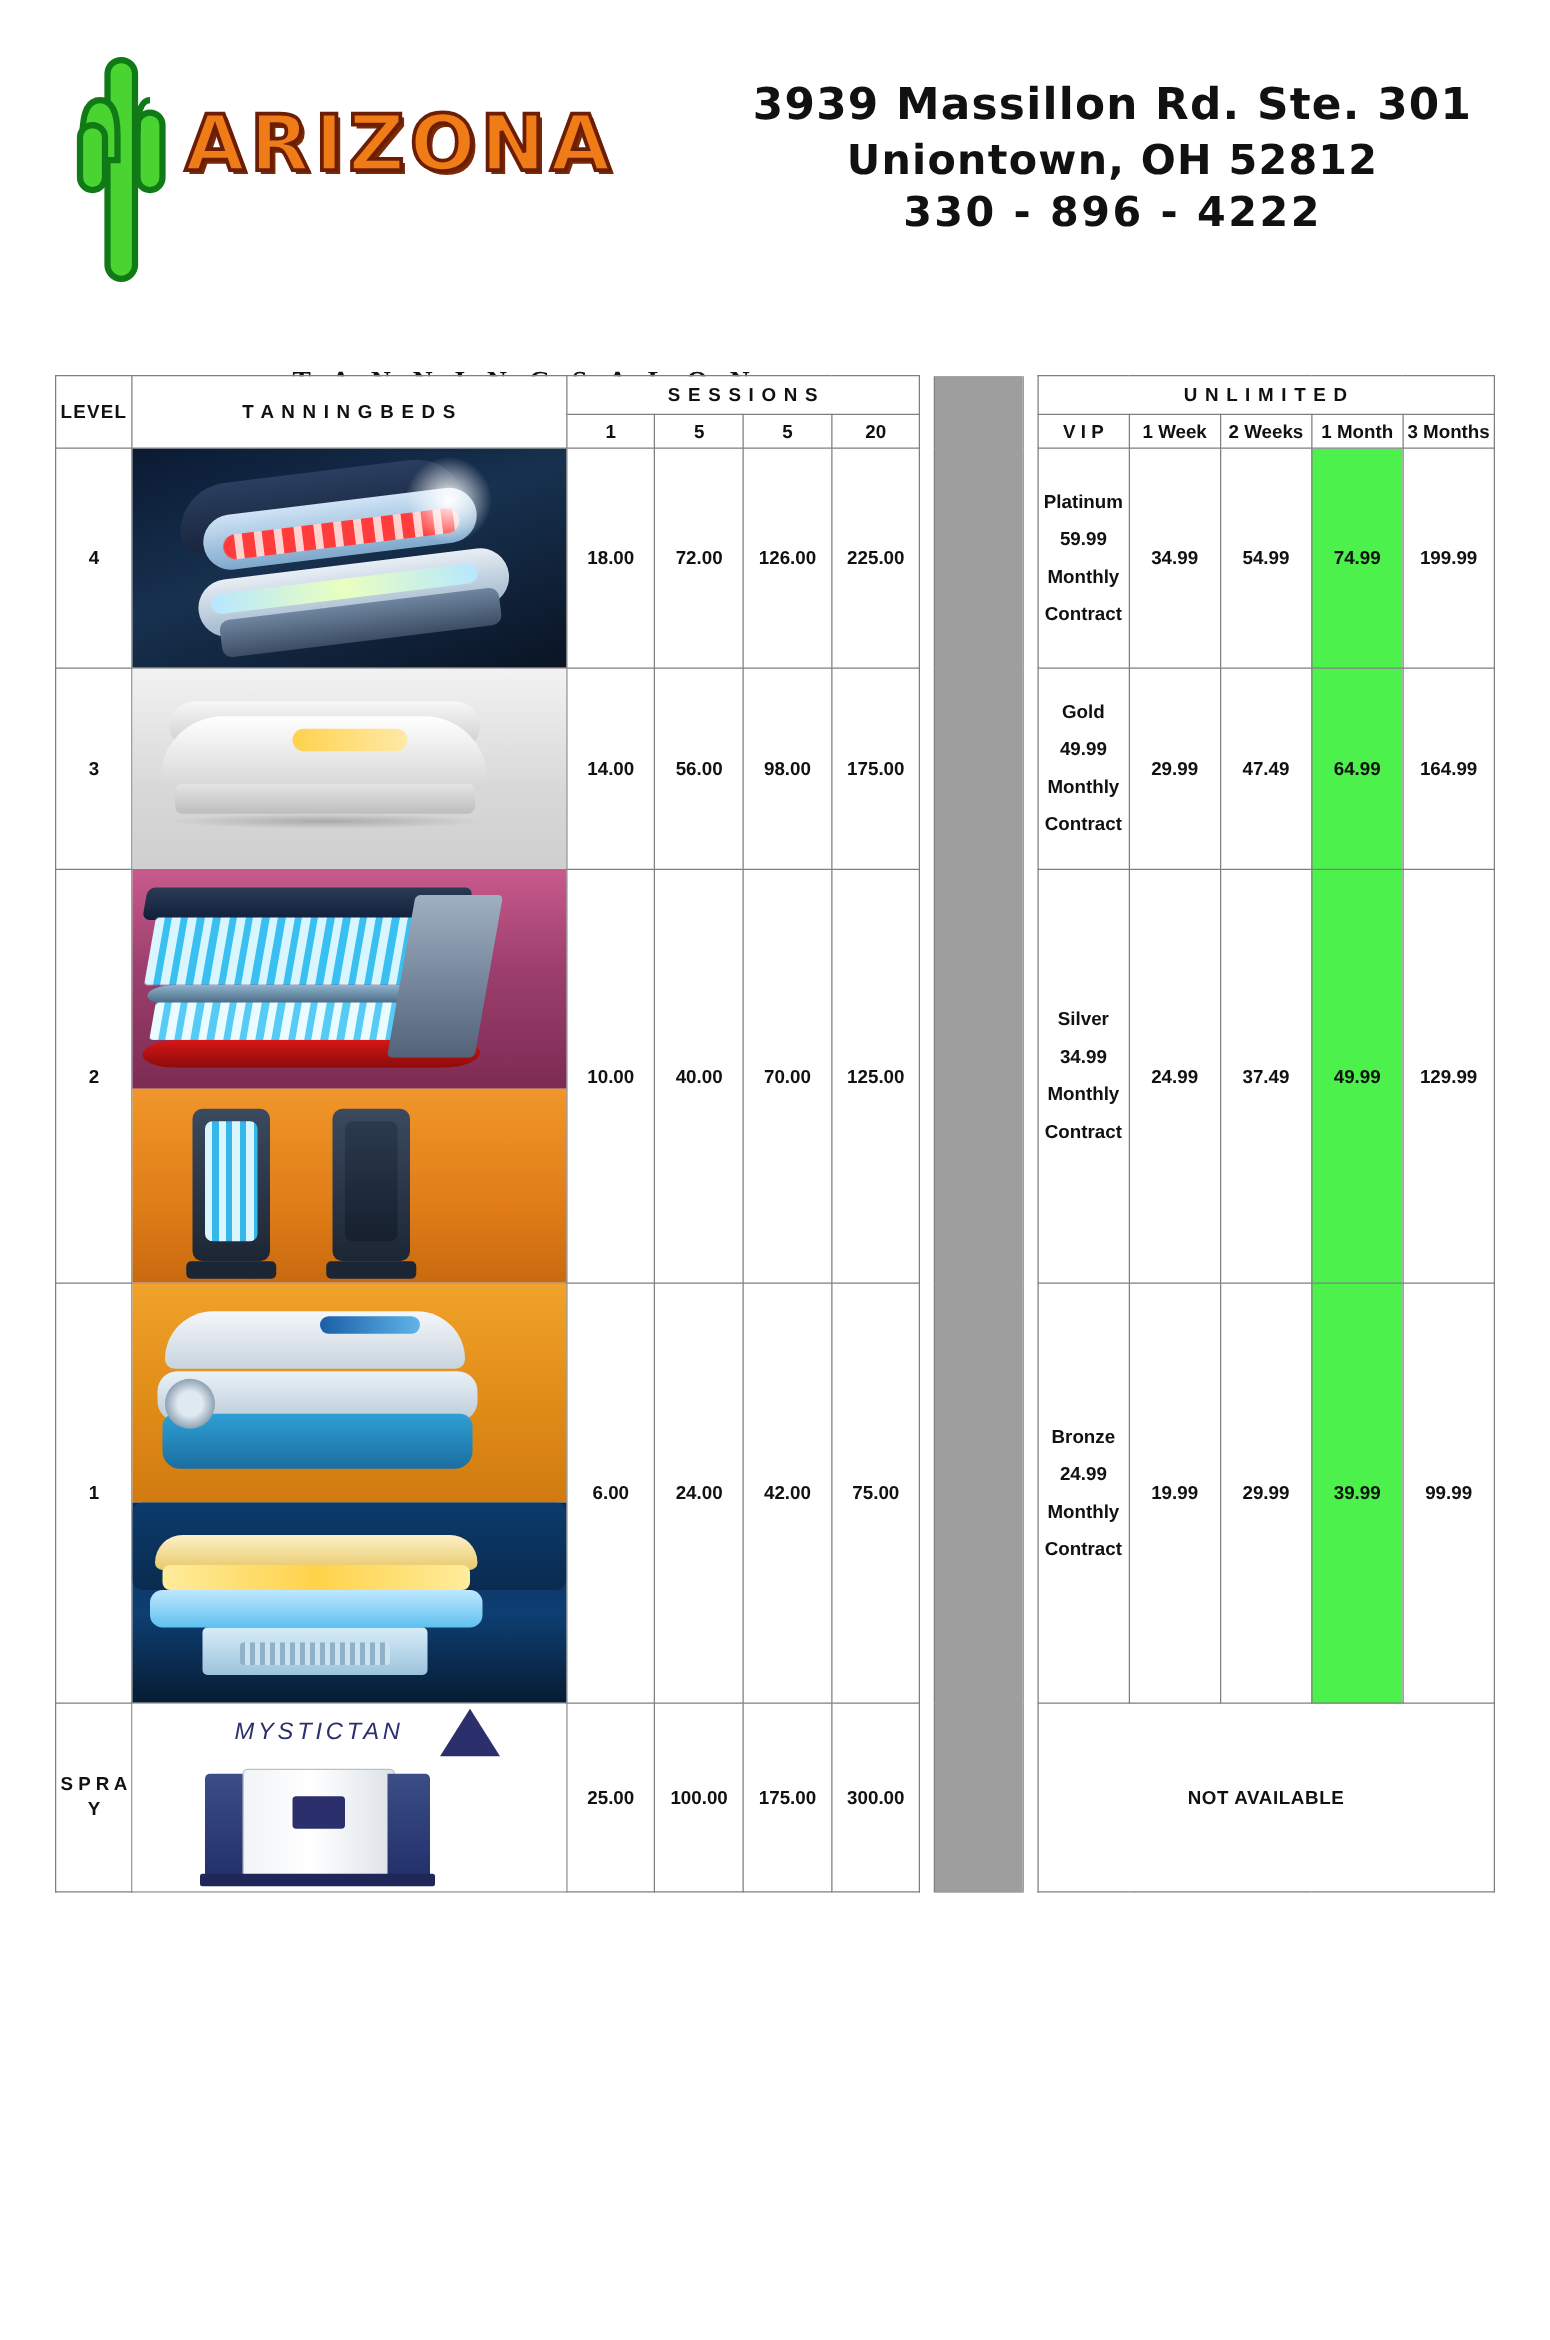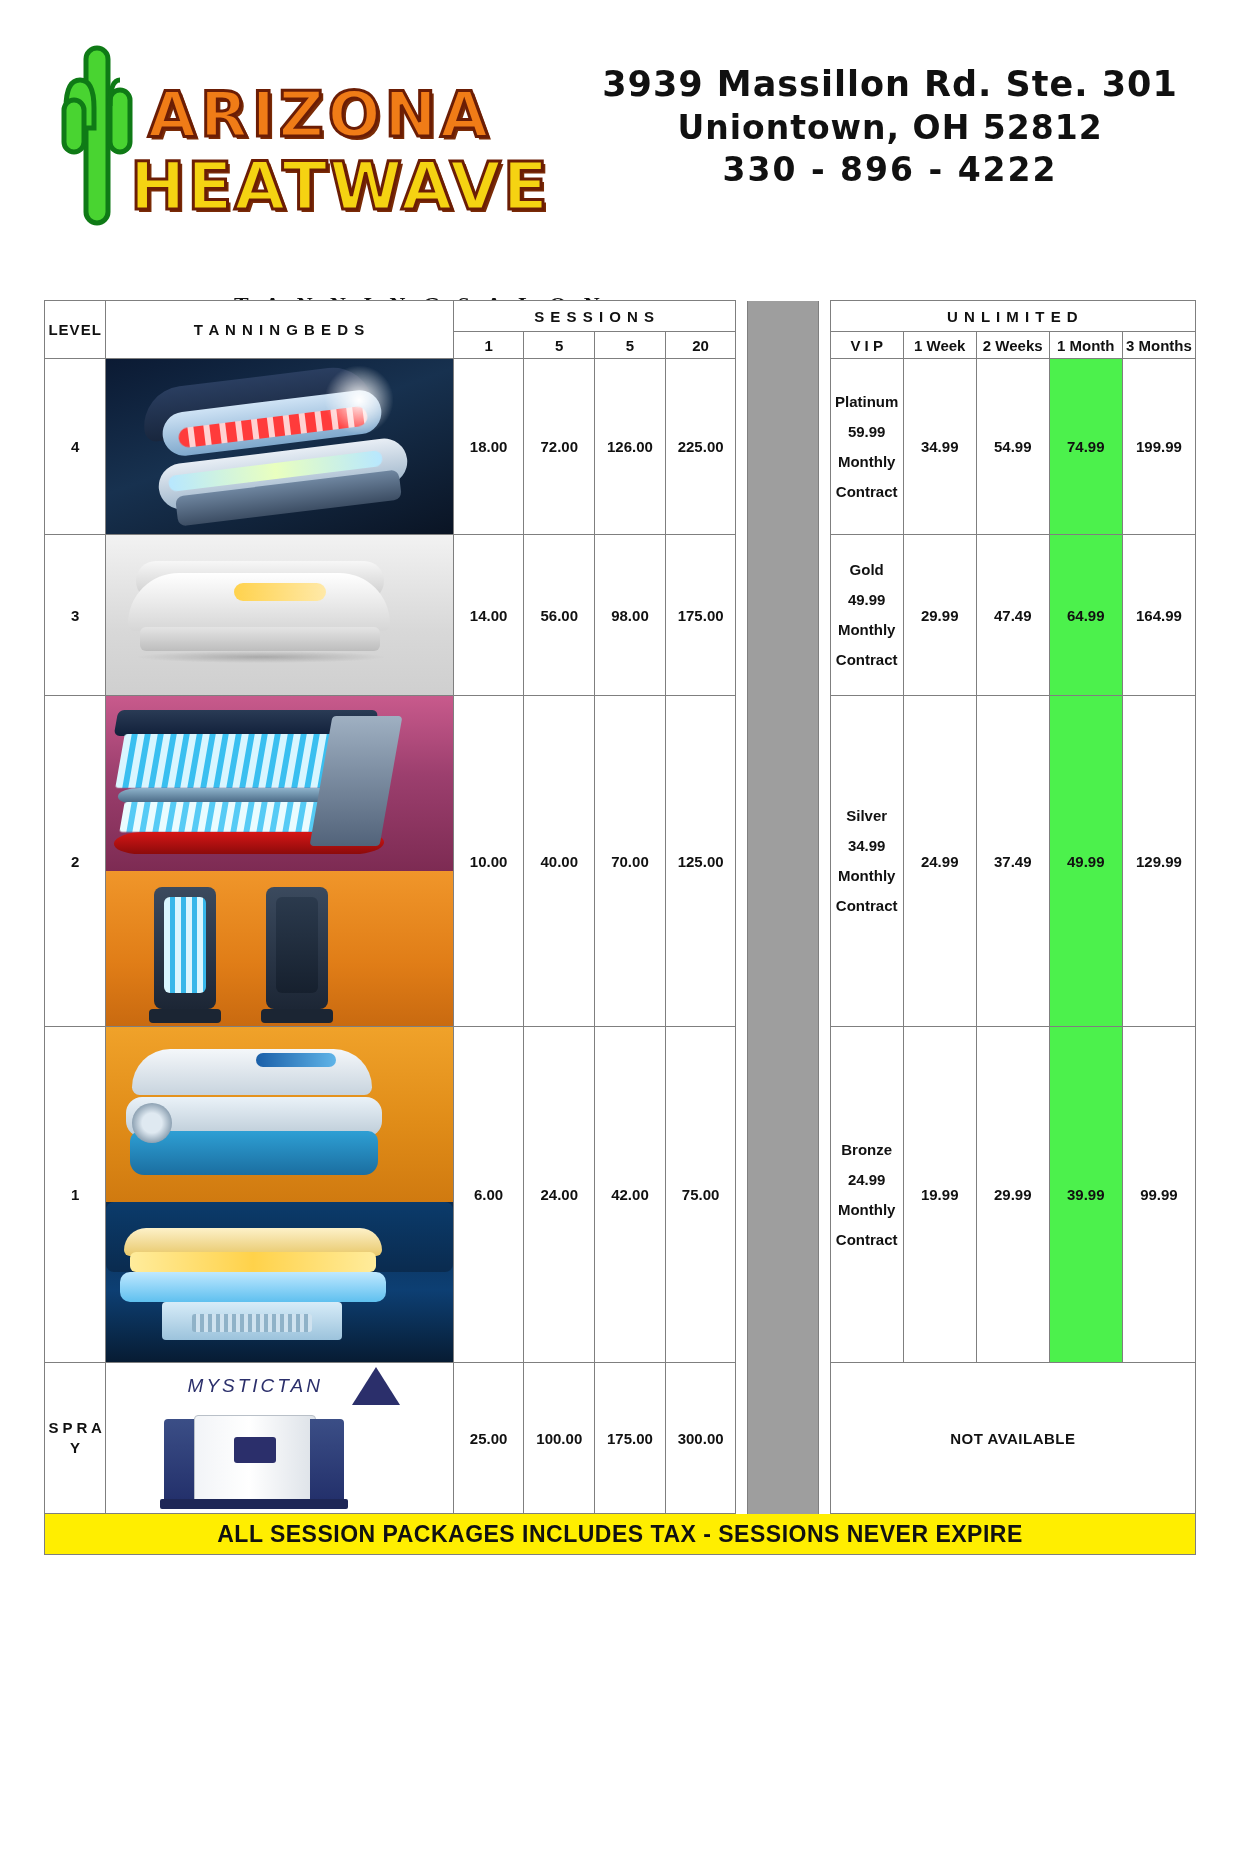--- a/index.html
+++ b/index.html
@@ -170,21 +170,20 @@
       <svg class="cactus" viewBox="0 0 80 190">
         <g stroke="#0f7a16" stroke-width="5" fill="#49d431">
           <rect x="30" y="10" width="22" height="175" rx="11"></rect>
           <path d="M10 70 q0 -28 14 -28 q14 0 14 28 v20 h-28 z" fill="#49d431"></path>
           <rect x="8" y="62" width="20" height="52" rx="10"></rect>
           <rect x="54" y="52" width="20" height="62" rx="10"></rect>
           <path d="M54 68 q0 -26 10 -26" fill="none"></path>
         </g>
       </svg>
       <div class="logo-line1">ARIZONA</div>
-      <div class="logo-line2">HEATWAVE</div>
       <div class="logo-sub">T A N N I N G   S A L O N</div>
     </div>
 
     <div class="addr">
       <div class="l1">3939 Massillon Rd.  Ste. 301</div>
       <div class="l2">Uniontown, OH 52812</div>
       <div class="l3">330 - 896 - 4222</div>
     </div>
   </div>
 
@@ -376,15 +375,14 @@
         </td>
         <td>25.00</td>
         <td>100.00</td>
         <td>175.00</td>
         <td>300.00</td>
         <td class="na" colspan="5">NOT AVAILABLE</td>
       </tr>
     </tbody>
       </table>
 
-    <div class="footer-bar">ALL SESSION PACKAGES INCLUDES TAX   -   SESSIONS NEVER EXPIRE</div>
   </div>
 </div>
 
 </body></html>

